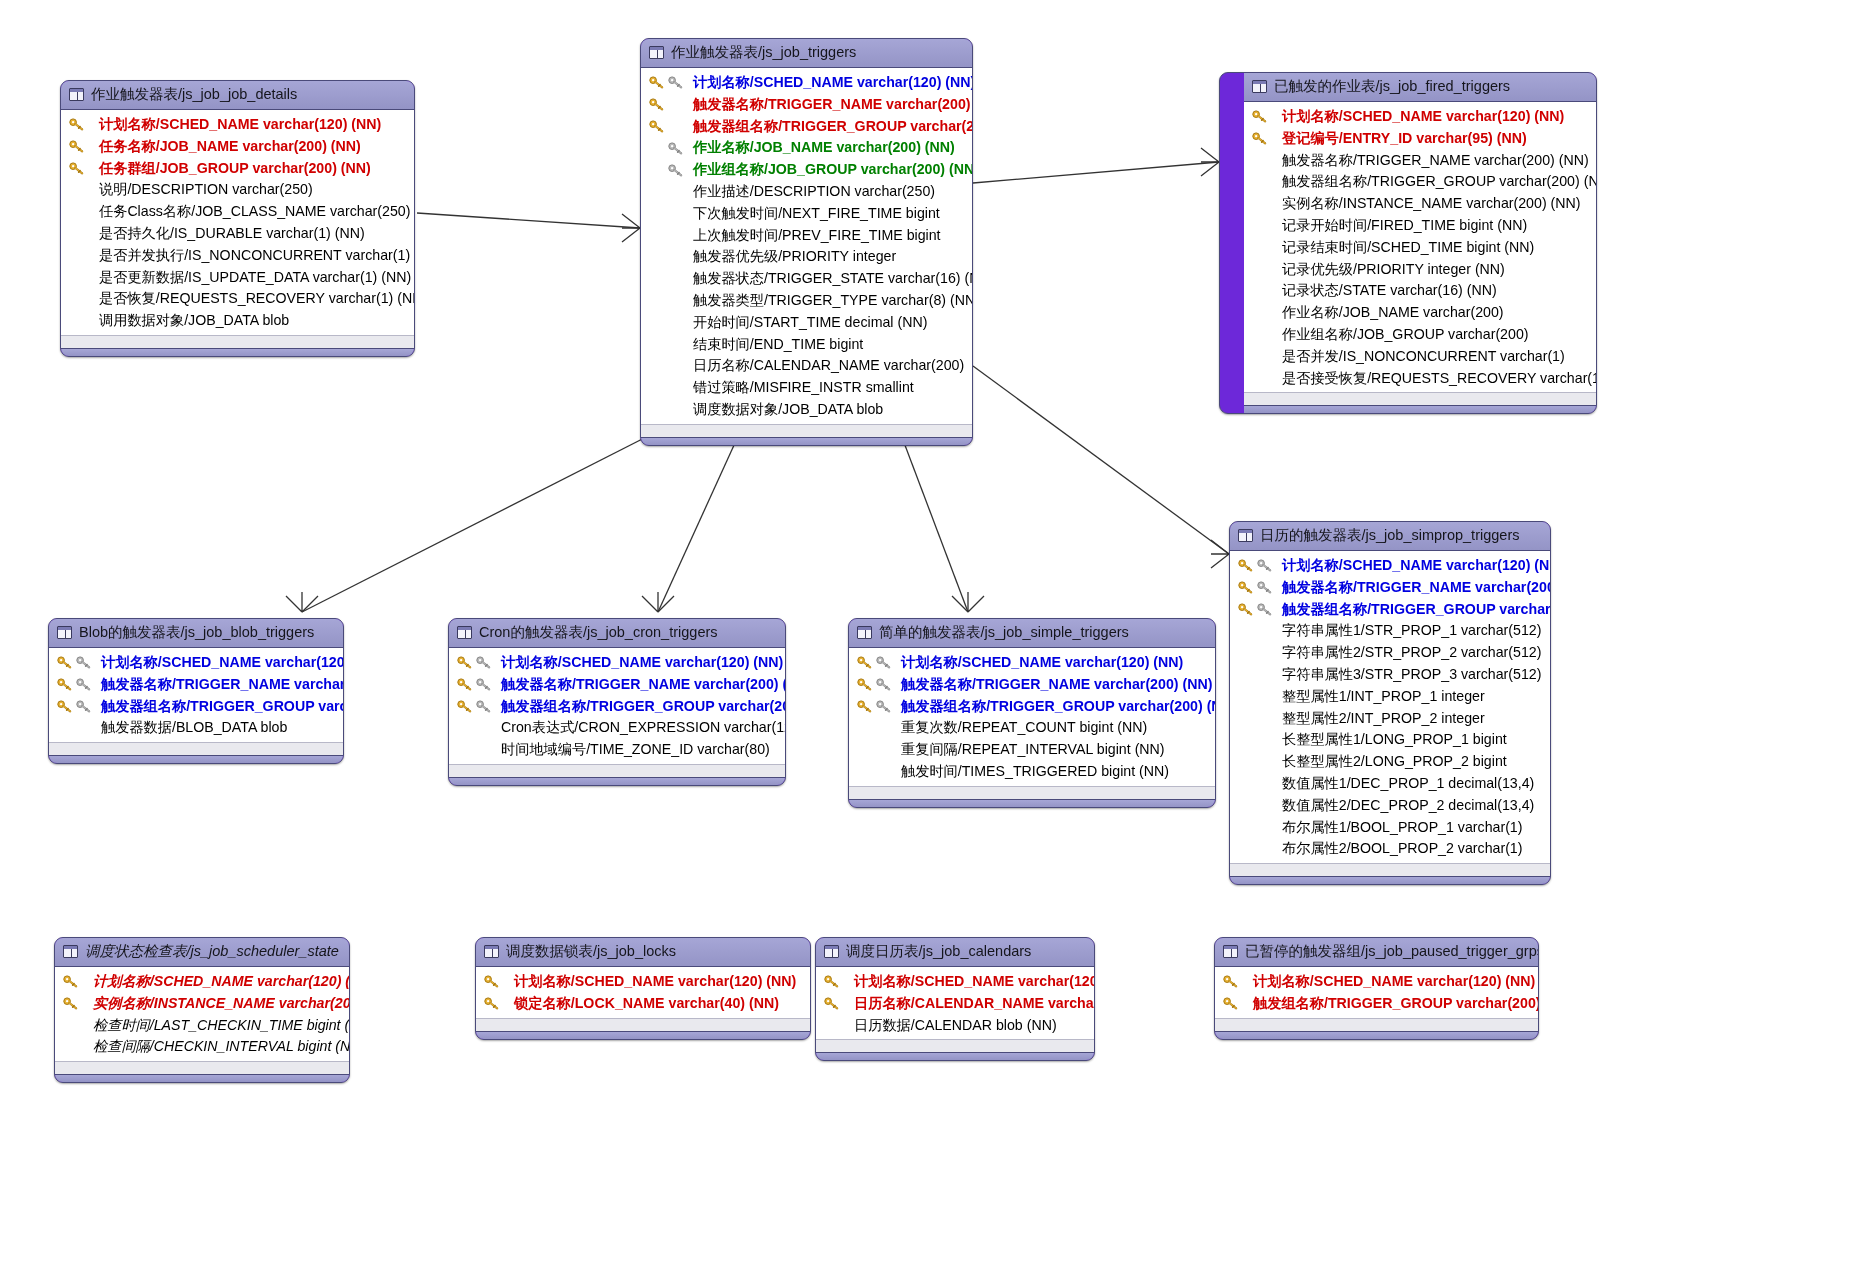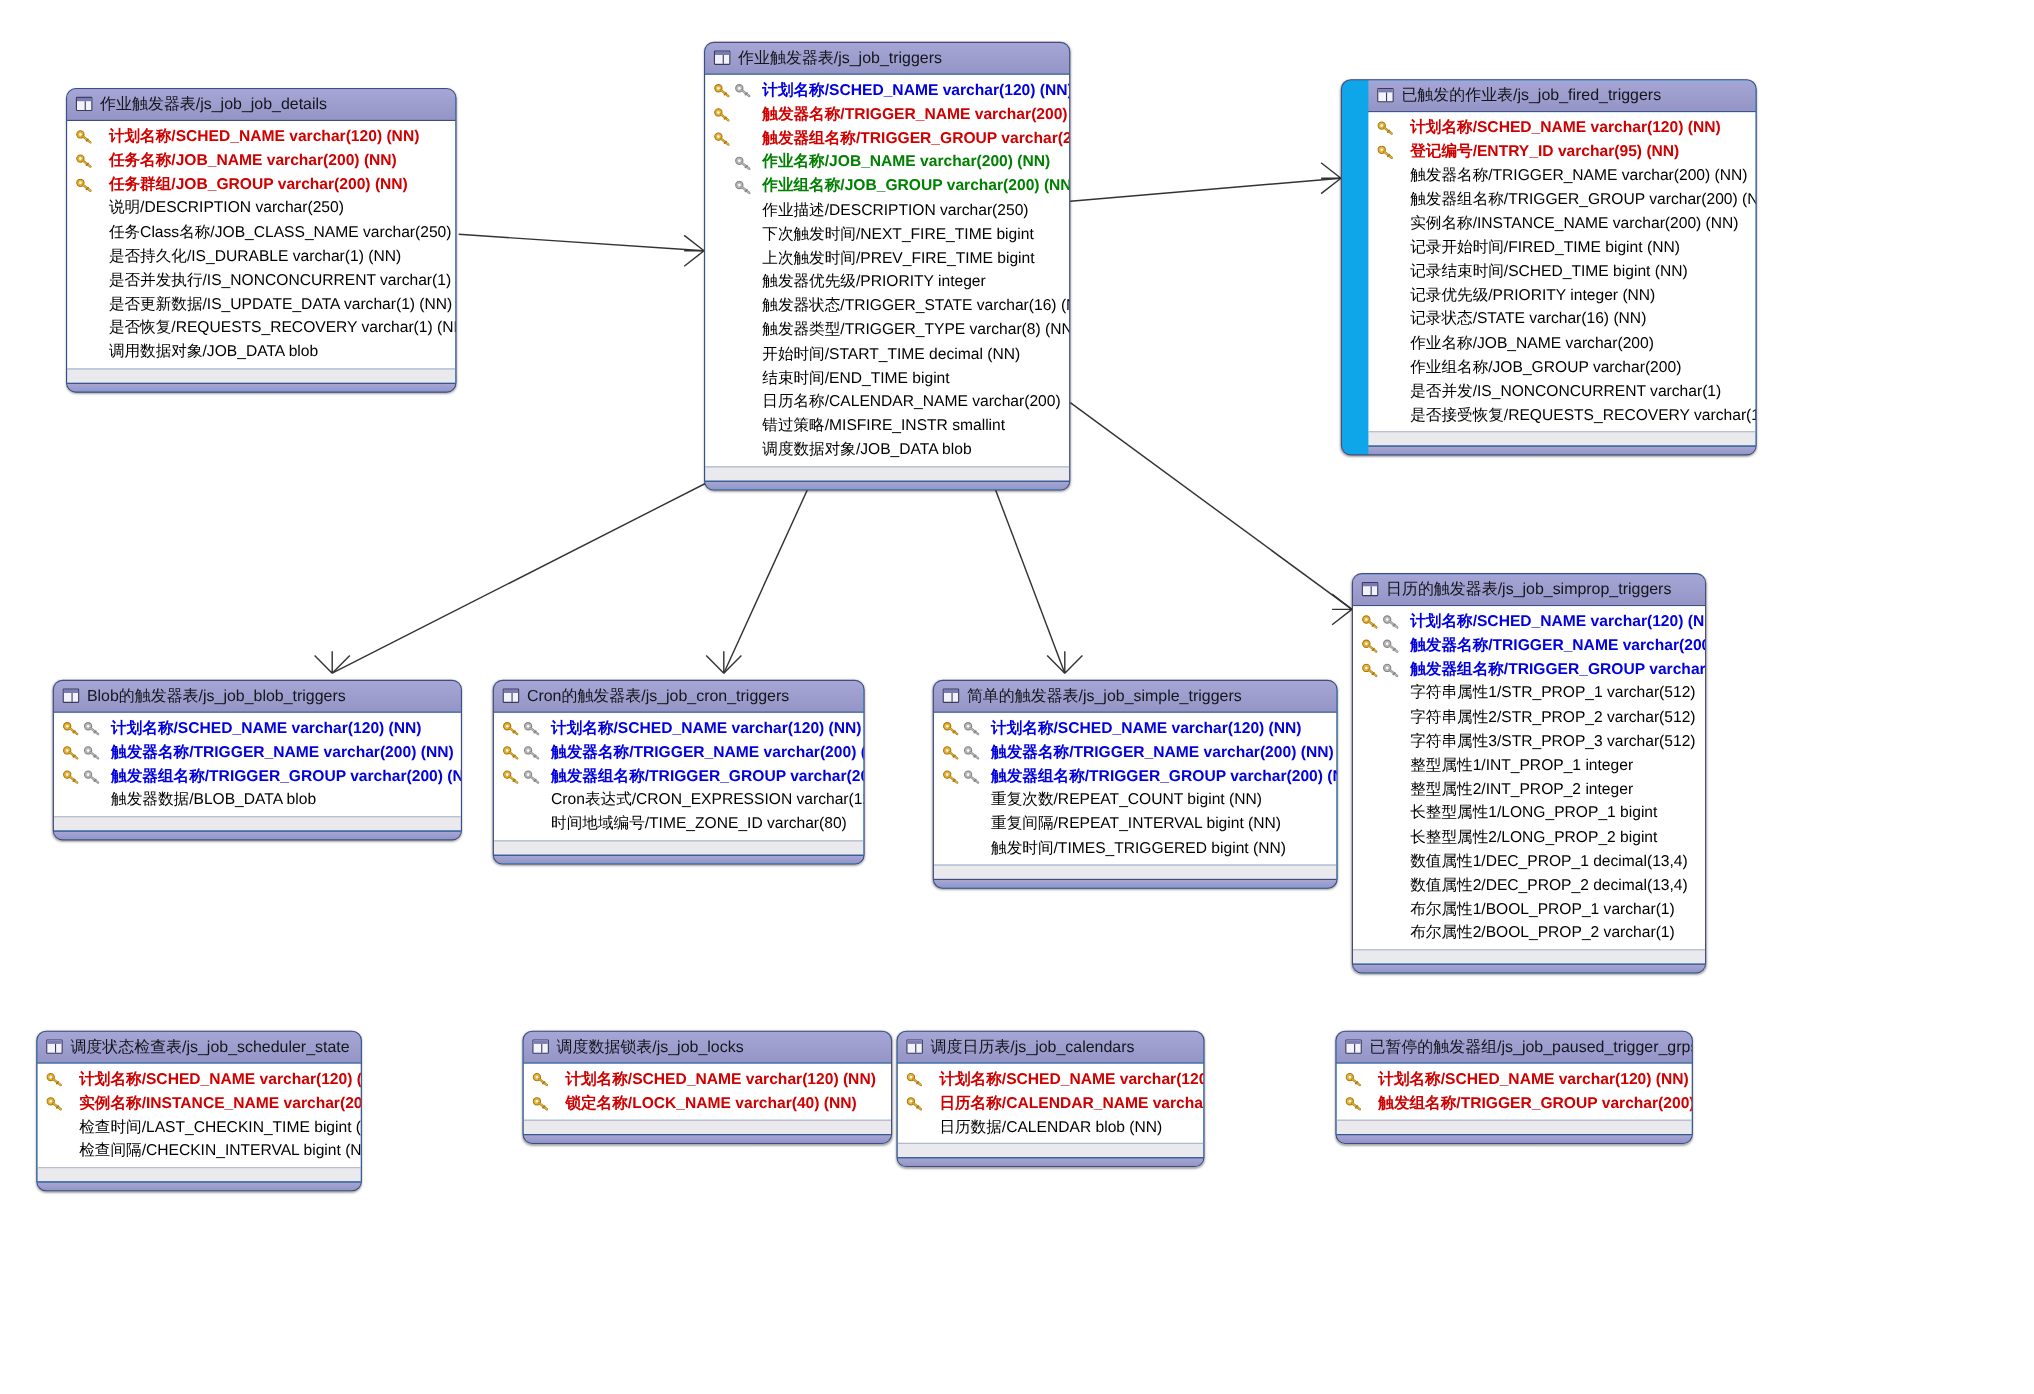--- a/index.html
+++ b/index.html
@@ -3,21 +3,21 @@
 <meta charset="utf-8">
 <title>ER Diagram</title>
 <style>
   html,body{margin:0;padding:0;background:#ffffff;}
   body{font-family:"Liberation Sans","DejaVu Sans",sans-serif;}
   #canvas{position:relative;width:1849px;height:1267px;overflow:hidden;background:#fff;}
   #links{position:absolute;left:0;top:0;width:1849px;height:1267px;pointer-events:none;}
 
   .entity{
     position:absolute;
-    background:#0ea5e9;
+    background:#6d28d9;
     border:1.2px solid #4a4a7a;
     border-radius:9px;
     box-sizing:border-box;
     box-shadow:0 1px 2px rgba(0,0,0,.35);
     overflow:hidden;
   }
   .ent-header{
     background:#9a9ace;
     background:linear-gradient(to bottom,#a6a6d6 0%,#9494c6 100%);
     border-bottom:1.2px solid #4a4a7a;
@@ -515,21 +515,21 @@
           <span class="attr-text plain">布尔属性1/BOOL_PROP_1 varchar(1)</span>
         </div>
         <div class="attr">
           <span class="keys"></span>
           <span class="attr-text plain">布尔属性2/BOOL_PROP_2 varchar(1)</span>
         </div>
       </div>
       <div class="ent-footer"></div>
       <div class="ent-foot2"></div>
     </div>
-    <div class="entity" style="left: 48px; top: 618px; width: 372px;">
+    <div class="entity" style="left: 48px; top: 618px; width: 296px;">
       <div class="ent-header">
         <span class="tbl-icon"></span>
         <span>Blob的触发器表/js_job_blob_triggers</span>
       </div>
       <div class="ent-body">
         <div class="attr">
           <span class="keys">
             <span class="key">
               <svg width="15" height="13" viewBox="0 0 15 13">
                 <circle cx="4.1" cy="4.2" r="3.3" fill="#e8b233" stroke="#a87a12" stroke-width="1"></circle>
@@ -776,21 +776,21 @@
           <span class="attr-text plain">重复间隔/REPEAT_INTERVAL bigint (NN)</span>
         </div>
         <div class="attr">
           <span class="keys"></span>
           <span class="attr-text plain">触发时间/TIMES_TRIGGERED bigint (NN)</span>
         </div>
       </div>
       <div class="ent-footer"></div>
       <div class="ent-foot2"></div>
     </div>
-    <div class="entity" style="left: 33px; top: 937px; width: 296px;">
+    <div class="entity" style="left: 54px; top: 937px; width: 296px; font-style: italic;">
       <div class="ent-header">
         <span class="tbl-icon"></span>
         <span>调度状态检查表/js_job_scheduler_state</span>
       </div>
       <div class="ent-body">
         <div class="attr">
           <span class="keys narrow">
             <span class="key">
               <svg width="15" height="13" viewBox="0 0 15 13">
                 <circle cx="4.1" cy="4.2" r="3.3" fill="#e8b233" stroke="#a87a12" stroke-width="1"></circle>

